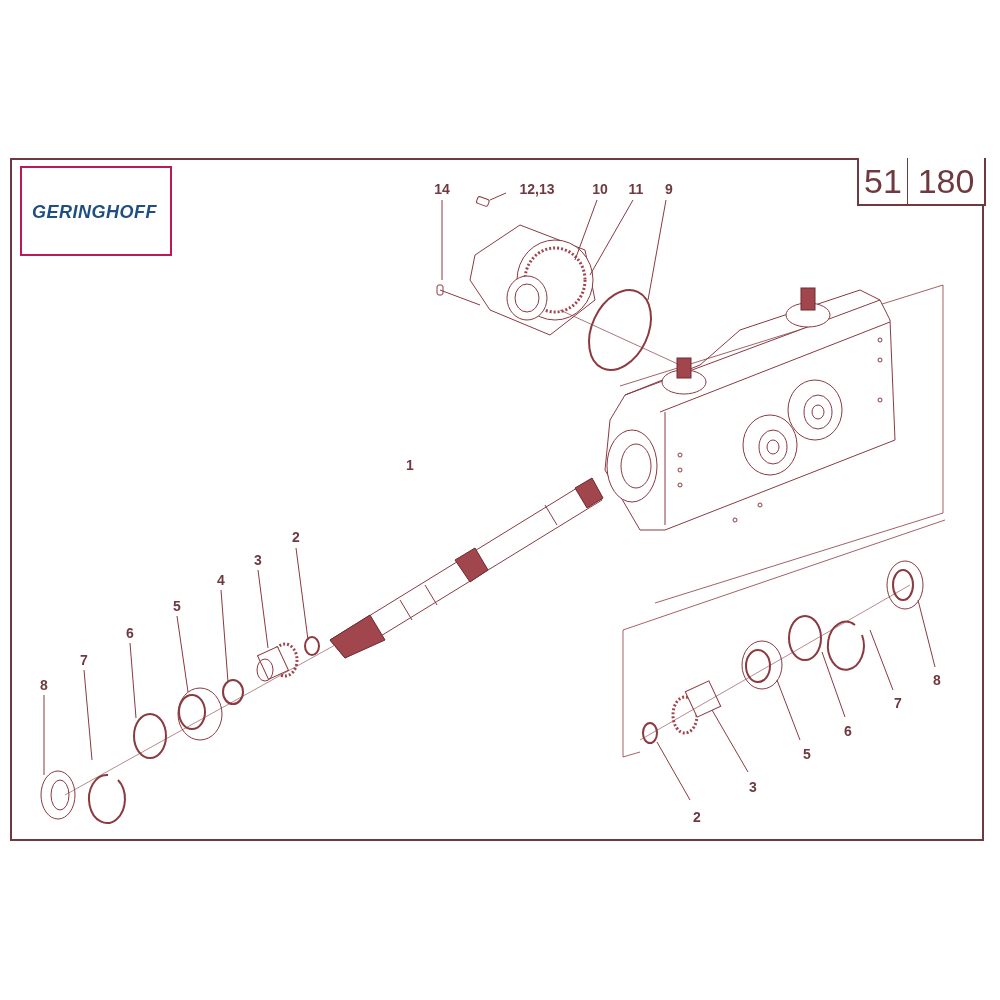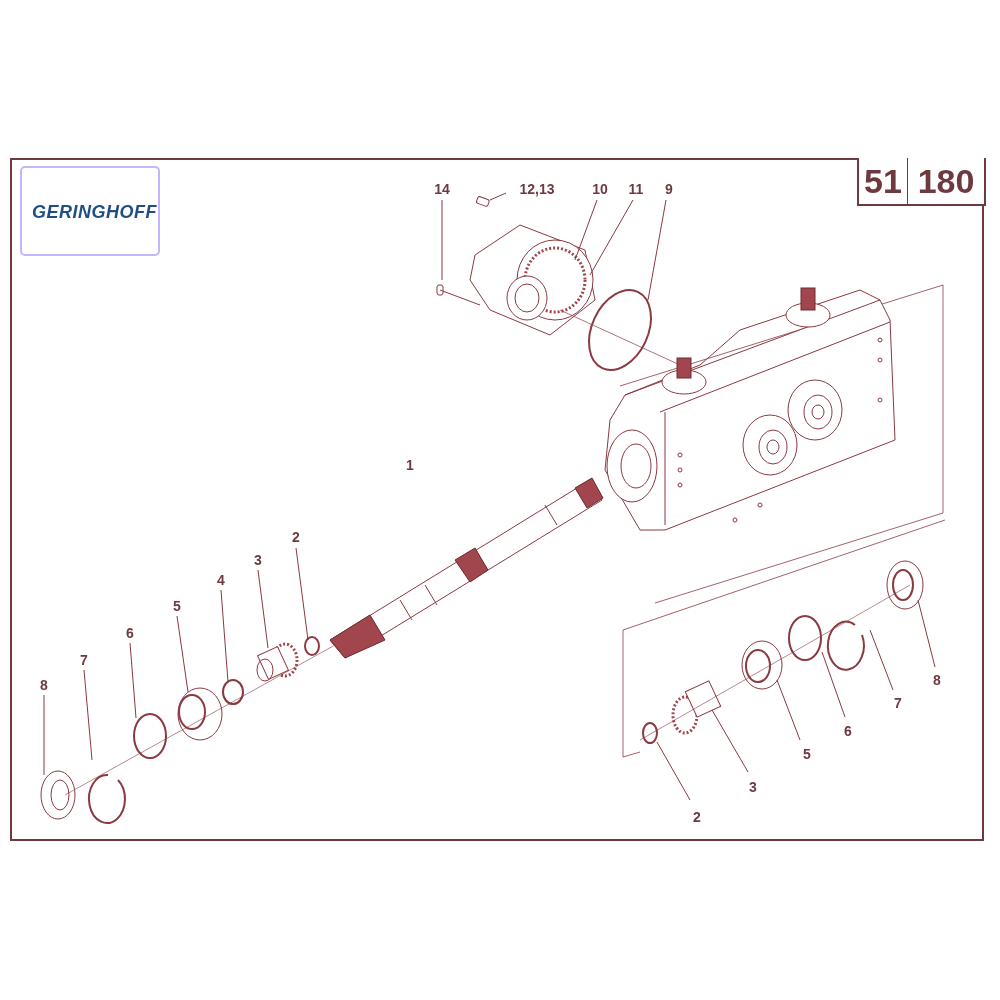--- a/index.html
+++ b/index.html
@@ -1,21 +1,21 @@
 <!DOCTYPE html>
 <html><head>
 <meta charset="utf-8">
 <style>
   html,body{margin:0;padding:0;background:#fff;}
   body{width:1000px;height:1000px;position:relative;overflow:hidden;font-family:"Liberation Sans",sans-serif;}
   .frame{position:absolute;left:10px;top:158px;width:974px;height:683px;border:2px solid #6e3a40;box-sizing:border-box;background:#fff;}
-  .logo-box{position:absolute;left:20px;top:166px;width:140px;height:90px;border:2px solid #c4b5fd;border-radius:5px;background:#fff;box-sizing:border-box;}
+  .logo-box{position:absolute;left:20px;top:166px;width:152px;height:90px;border:2px solid #be185d;border-radius:0;background:#fff;box-sizing:border-box;}
   .logo-text{position:absolute;left:10px;top:34px;font-size:18px;font-weight:bold;font-style:italic;color:#1f4f82;letter-spacing:0.5px;}
   .page-box{position:absolute;left:857px;top:158px;width:129px;height:48px;border:2px solid #6e3a40;border-top:none;box-sizing:border-box;display:flex;background:#fff;}
-  .page-box span{display:flex;align-items:center;justify-content:center;font-size:34px;color:#6e3a40;font-weight:bold;}
+  .page-box span{display:flex;align-items:center;justify-content:center;font-size:34px;color:#6e3a40;font-weight:normal;}
   .page-box .sec{width:48px;border-right:1.5px solid #6e3a40;}
   .page-box .num{flex:1;}
   svg.diagram{position:absolute;left:0;top:0;}
   .lbl{font-family:"Liberation Sans",sans-serif;font-size:14px;font-weight:bold;fill:#6e3a40;}
 </style>
 </head>
 <body>
 
 <div class="frame"></div>
 

